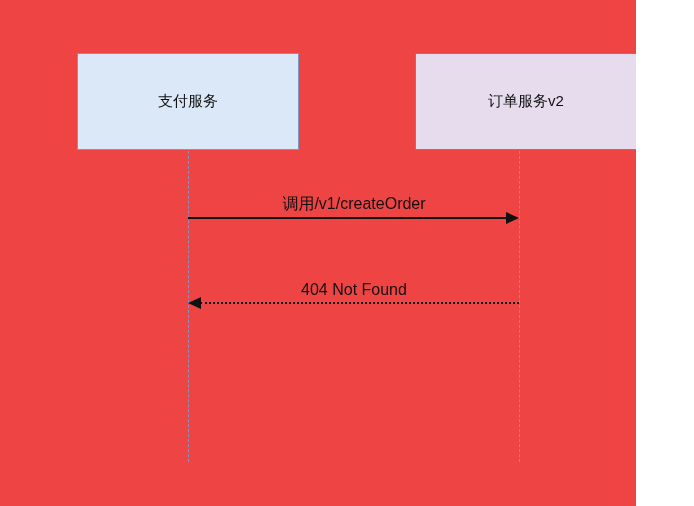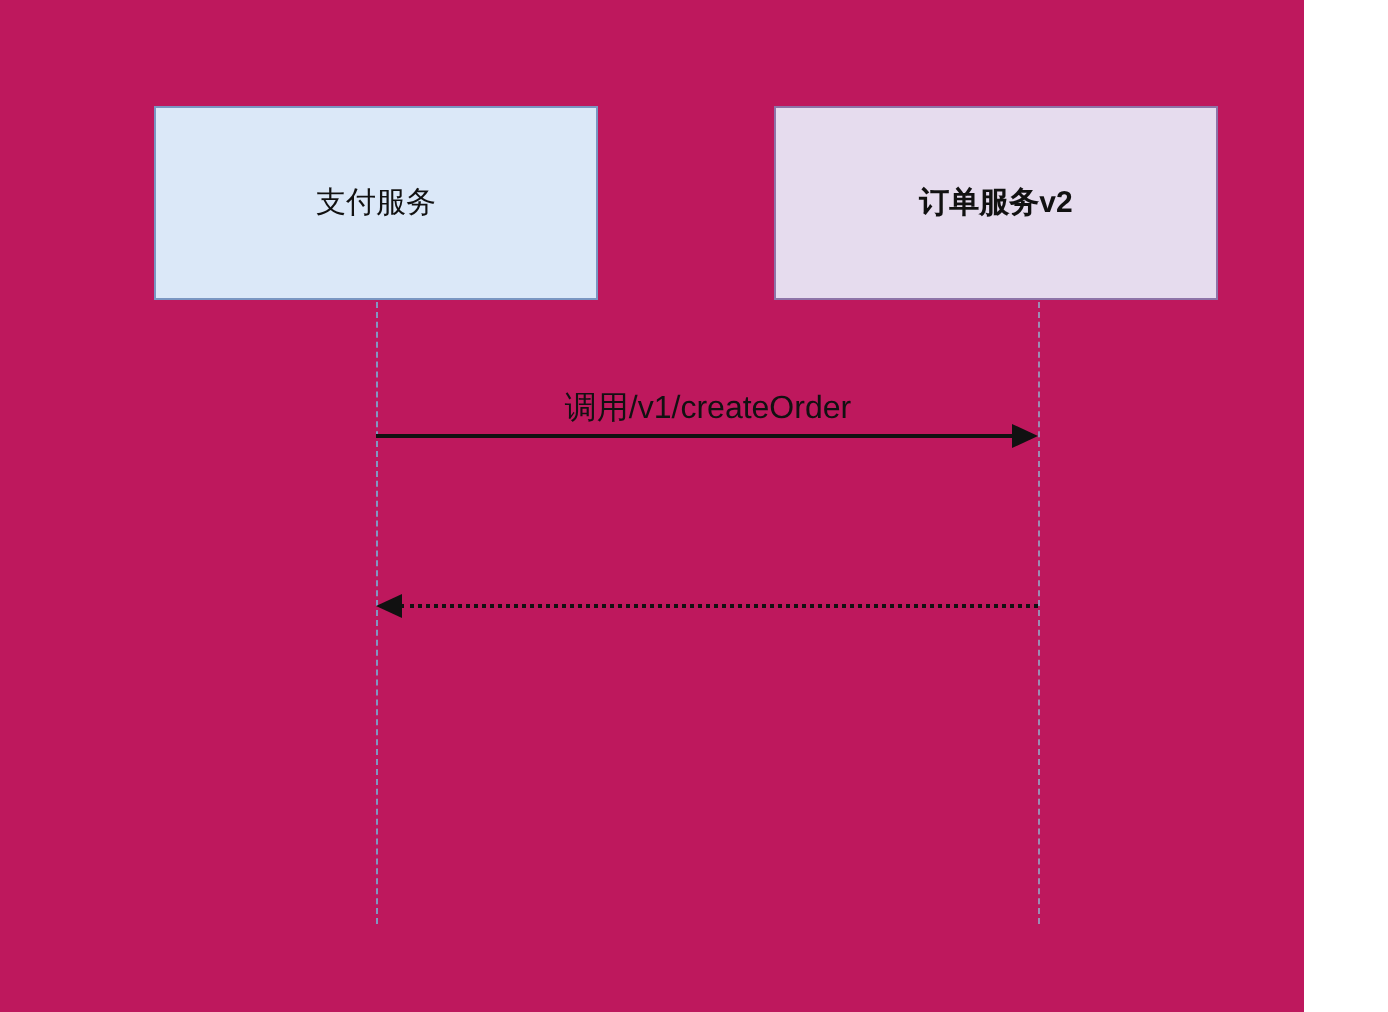--- a/index.html
+++ b/index.html
@@ -5,46 +5,44 @@
   html, body {
     margin: 0;
     padding: 0;
     background: #ffffff;
     font-family: "Liberation Sans", "DejaVu Sans", sans-serif;
   }
   .canvas {
     position: relative;
     width: 636px;
     height: 506px;
-    background: #be185d;
+    background: #ef4444;
     overflow: hidden;
-    padding-left: 16px;
   }
   .participant {
     position: absolute;
     top: 53px;
     width: 222px;
     height: 97px;
     display: flex;
     align-items: center;
     justify-content: center;
     font-size: 15px;
     color: #111111;
     box-sizing: border-box;
   }
   .participant.payment {
     left: 77px;
     background: #dbe8f8;
     border: 1.5px solid #7a96c2;
   }
   .participant.order {
-    left: 387px;
+    left: 415px;
     background: #e6dcee;
     border: 1.5px solid #8e74a8;
-    font-weight: bold;
   }
   .lifeline {
     position: absolute;
     top: 151px;
     height: 311px;
     width: 0;
   }
   .lifeline.payment {
     left: 188px;
     border-left: 1.5px dashed #8296c0;
@@ -111,16 +109,17 @@
     <span>支付服务</span>
   </div>
   <div class="participant order">
     <span>订单服务v2</span>
   </div>
 
   <div class="msg-label call">调用/v1/createOrder</div>
   <div class="msg-line call"></div>
   <div class="arrowhead right"></div>
 
+  <div class="msg-label resp">404 Not Found</div>
   <div class="msg-line resp"></div>
   <div class="arrowhead left"></div>
 
 </div>
 
 </body></html>

